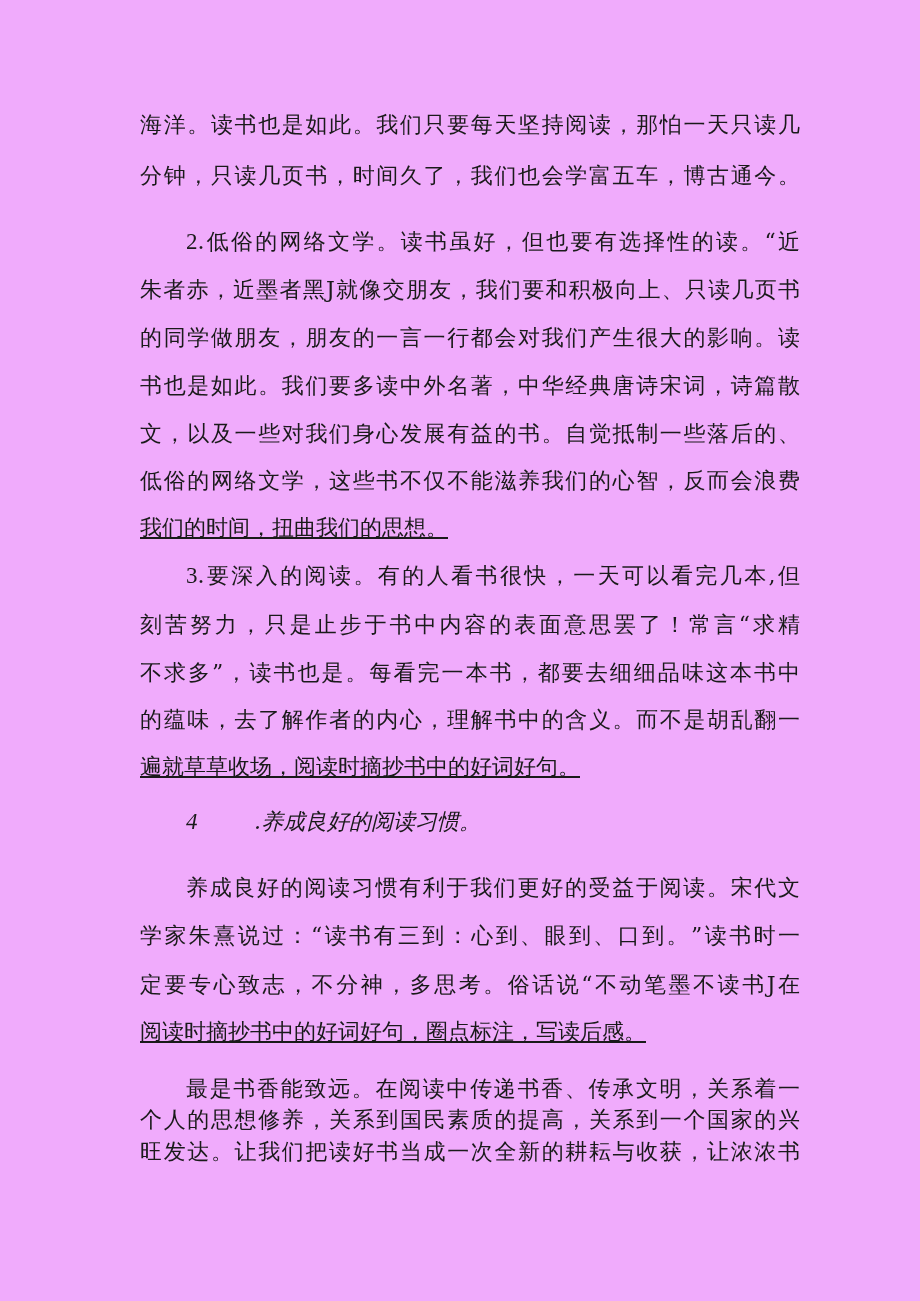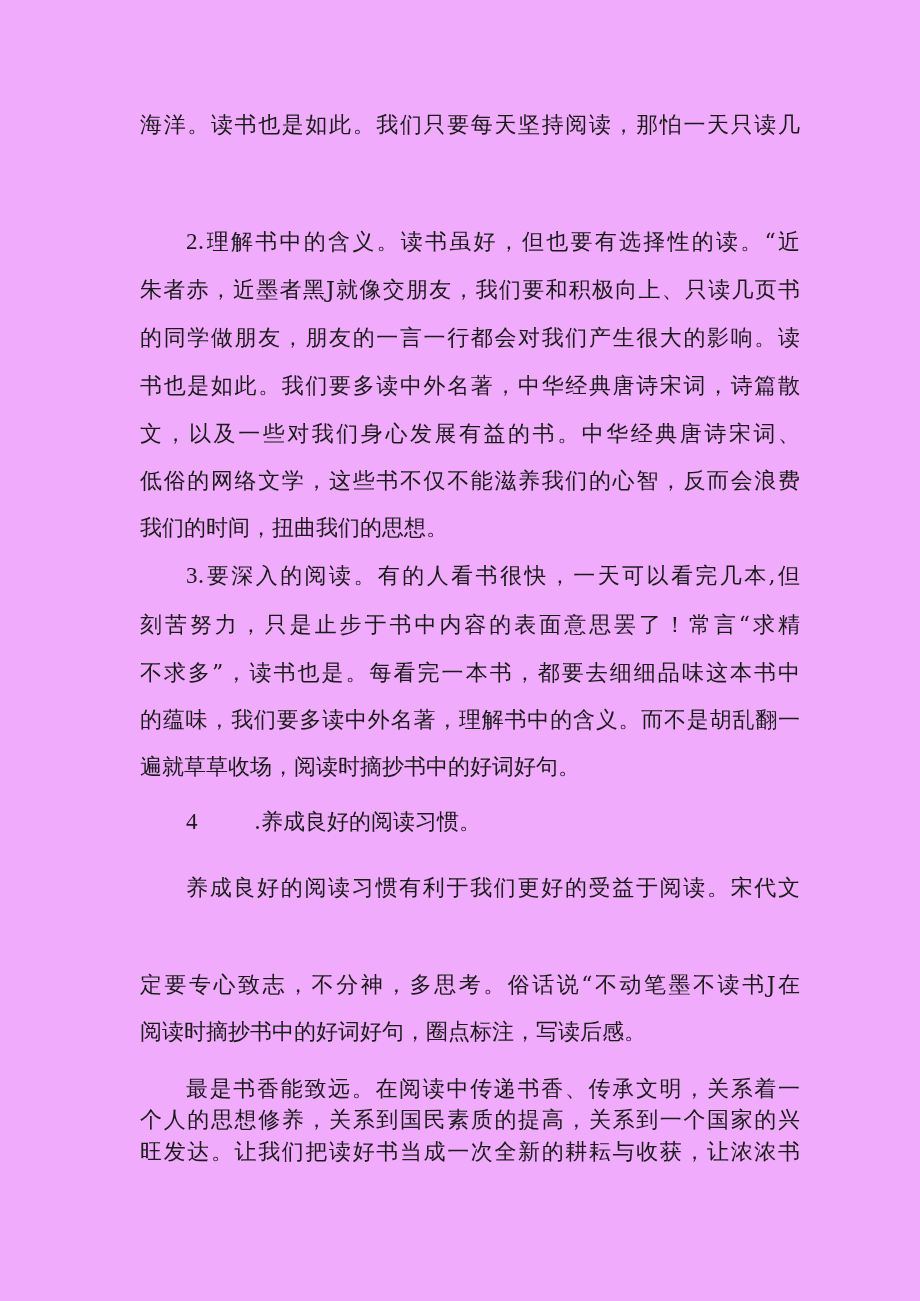--- a/index.html
+++ b/index.html
@@ -1,50 +1,52 @@
 <!DOCTYPE html>
 <html><head>
 <meta charset="utf-8">
 <style>
   html, body { margin: 0; padding: 0; background: #ffffff; }
   body { width: 920px; height: 1301px; position: relative; overflow: hidden;
          font-family: "DejaVu Serif", "Liberation Serif", serif; color: #1a1a1a; }
   .page { position: absolute; left: 0; top: 0; width: 920px; height: 1301px; background: #f0abfc; }
   .line { position: absolute; left: 140px; width: 660px; height: 30px; line-height: 30px;
           font-size: 22px; white-space: nowrap; text-align: justify; text-align-last: justify; }
-  .line.last { text-align-last: left; }
+  .line.last { text-align-last: left; text-decoration: underline; }
   .line.indent { left: 186px; width: 614px; }
   .num { font-family: "Liberation Serif", serif; font-size: 23px; }
-  .heading4 { position: absolute; left: 186px; height: 30px; line-height: 30px; font-size: 22px; white-space: nowrap; }
+  .heading4 { position: absolute; left: 186px; height: 30px; line-height: 30px; font-size: 22px; white-space: nowrap; font-style: italic; }
   .heading4 .num { display: inline-block; width: 68px; }
 </style>
 </head>
 <body>
 
 <div class="page">
 
   <div class="line" style="top:110px">海洋。读书也是如此。我们只要每天坚持阅读，那怕一天只读几</div>
+  <div class="line" style="top:161px">分钟，只读几页书，时间久了，我们也会学富五车，博古通今。</div>
 
-  <div class="line indent" style="top:227px"><span class="num">2</span><span>.理解书中的含义。读书虽好，但也要有选择性的读。“近</span></div>
+  <div class="line indent" style="top:227px"><span class="num">2</span><span>.低俗的网络文学。读书虽好，但也要有选择性的读。“近</span></div>
   <div class="line" style="top:275px">朱者赤，近墨者黑J就像交朋友，我们要和积极向上、只读几页书</div>
   <div class="line" style="top:371px">书也是如此。我们要多读中外名著，中华经典唐诗宋词，诗篇散</div>
   <div class="line" style="top:323px">的同学做朋友，朋友的一言一行都会对我们产生很大的影响。读</div>
-  <div class="line" style="top:419px">文，以及一些对我们身心发展有益的书。中华经典唐诗宋词、</div>
+  <div class="line" style="top:419px">文，以及一些对我们身心发展有益的书。自觉抵制一些落后的、</div>
   <div class="line" style="top:466px">低俗的网络文学，这些书不仅不能滋养我们的心智，反而会浪费</div>
   <div class="line last" style="top:513px">我们的时间，扭曲我们的思想。</div>
 
   <div class="line indent" style="top:561px"><span class="num">3</span><span>.要深入的阅读。有的人看书很快，一天可以看完几本,但</span></div>
   <div class="line" style="top:610px">刻苦努力，只是止步于书中内容的表面意思罢了！常言“求精</div>
   <div class="line" style="top:658px">不求多”，读书也是。每看完一本书，都要去细细品味这本书中</div>
-  <div class="line" style="top:705px">的蕴味，我们要多读中外名著，理解书中的含义。而不是胡乱翻一</div>
+  <div class="line" style="top:705px">的蕴味，去了解作者的内心，理解书中的含义。而不是胡乱翻一</div>
   <div class="line last" style="top:752px">遍就草草收场，阅读时摘抄书中的好词好句。</div>
 
   <div class="heading4" style="top:807px"><span class="num">4</span><span>.养成良好的阅读习惯。</span></div>
 
   <div class="line indent" style="top:873px">养成良好的阅读习惯有利于我们更好的受益于阅读。宋代文</div>
+  <div class="line" style="top:921px">学家朱熹说过：“读书有三到：心到、眼到、口到。”读书时一</div>
   <div class="line" style="top:970px">定要专心致志，不分神，多思考。俗话说“不动笔墨不读书J在</div>
   <div class="line last" style="top:1017px">阅读时摘抄书中的好词好句，圈点标注，写读后感。</div>
 
   <div class="line indent" style="top:1074px">最是书香能致远。在阅读中传递书香、传承文明，关系着一</div>
   <div class="line" style="top:1105px">个人的思想修养，关系到国民素质的提高，关系到一个国家的兴</div>
   <div class="line" style="top:1137px">旺发达。让我们把读好书当成一次全新的耕耘与收获，让浓浓书</div>
 
 </div>
 
 </body></html>

